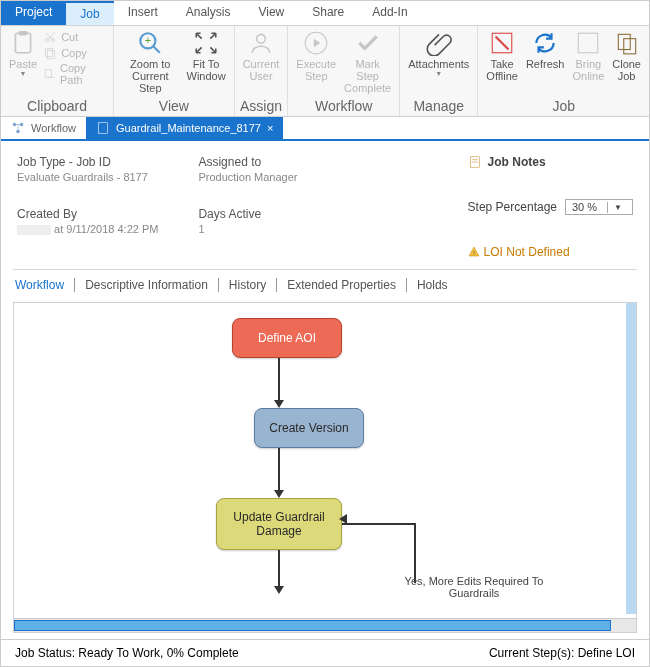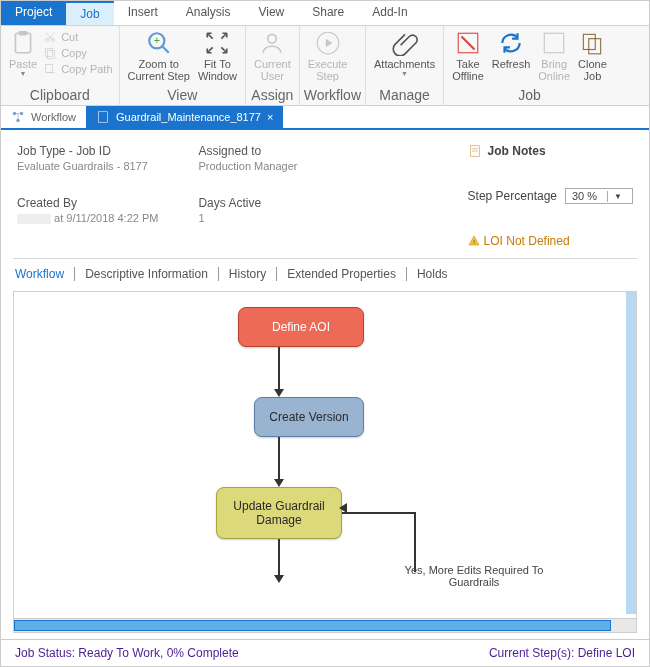--- a/index.html
+++ b/index.html
@@ -64,21 +64,21 @@
   .node.blue { background: #99b4d1; border: 1px solid #5a7ea6; color: #2a2a2a; }
   .node.yellow { background: #dcd97a; border: 1px solid #a7a33c; color: #2a2a2a; }
   .arrow-line { position: absolute; background: #333; }
   .arrow-head { position: absolute; width: 0; height: 0; border-left: 5px solid transparent; border-right: 5px solid transparent; border-top: 8px solid #333; }
   .edge-label { position: absolute; font-size: 11px; color: #444; text-align: center; width: 160px; }
   .scroll-right { position: absolute; right: 0; top: 0; bottom: 18px; width: 10px; background: #b9d8f2; }
   .hscroll { position: absolute; left: 0; right: 0; bottom: 0; height: 14px; background: #e8e8e8; border-top: 1px solid #ccc; }
   .hscroll-thumb { position: absolute; left: 0; top: 1px; bottom: 1px; width: 96%; background: #5fb0e8; border: 1px solid #1a73cc; }
 
   
-  .status-bar { display: flex; justify-content: space-between; padding: 6px 14px; font-size: 12px; color: #4c1d95; border-top: 1px solid #ccc; }
+  .status-bar { display: flex; justify-content: space-between; padding: 6px 14px; font-size: 12px; color: #000000; border-top: 1px solid #ccc; }
   .redact { display: inline-block; width: 34px; height: 10px; background: #eee; vertical-align: middle; }
 </style>
 </head>
 <body>
 
 <div class="menu-tabs">
   <div class="menu-tab project">Project</div>
   <div class="menu-tab active">Job</div>
   <div class="menu-tab">Insert</div>
   <div class="menu-tab">Analysis</div>
@@ -167,20 +167,27 @@
   <div class="ribbon-group">
     <div class="ribbon-group-content">
       <div class="rb-big disabled">
         <svg viewBox="0 0 24 24">
             <circle cx="12" cy="12" r="10" fill="none" stroke="#c7c7c7"></circle>
             <path d="M10 8 l6 4 -6 4 z" fill="#c7c7c7"></path>
           </svg>
         <span style="white-space:pre-line">Execute
 Step</span>
       </div>
+      <div class="rb-big disabled">
+        <svg viewBox="0 0 24 24">
+            <path d="M4 12 l5 5 11-11" fill="none" stroke="#c7c7c7" stroke-width="3"></path>
+          </svg>
+        <span style="white-space:pre-line">Mark Step
+Complete</span>
+      </div>
     </div>
     <div class="ribbon-group-label">Workflow</div>
   </div>
 
   <div class="ribbon-group">
     <div class="ribbon-group-content">
       <div class="rb-big">
         <svg viewBox="0 0 24 24">
             <path d="M8 14 l8-8 a4 4 0 0 1 6 6 l-10 10 a6 6 0 0 1 -9 -9 l9-9" fill="none" stroke="#555" stroke-width="1.5"></path>
           </svg>
@@ -299,21 +306,21 @@
   <div class="sub-tab active">Workflow</div>
   <div class="sub-tab">Descriptive Information</div>
   <div class="sub-tab">History</div>
   <div class="sub-tab">Extended Properties</div>
   <div class="sub-tab">Holds</div>
 </div>
 
 <div class="canvas-wrap">
   <div class="canvas">
 
-    <div class="node red" style="left:224px; top:15px; width:126px; height:40px;">Define AOI</div>
+    <div class="node red" style="left:218px; top:15px; width:110px; height:40px;">Define AOI</div>
     <div class="node blue" style="left:210px; top:105px; width:110px; height:40px;margin-left:30px;">Create Version</div>
     <div class="node yellow" style="left:202px; top:195px; width:126px; height:52px; white-space:pre-line;">Update Guardrail
 Damage</div>
 
     <div class="arrow-line" style="left:264px; top:55px; width:2px; height:42px;"></div>
     <div class="arrow-head" style="left:260px; top:97px;"></div>
     <div class="arrow-line" style="left:264px; top:145px; width:2px; height:42px;"></div>
     <div class="arrow-head" style="left:260px; top:187px;"></div>
     <div class="arrow-line" style="left:264px; top:247px; width:2px; height:40px;"></div>
     <div class="arrow-head" style="left:260px; top:283px;"></div>

